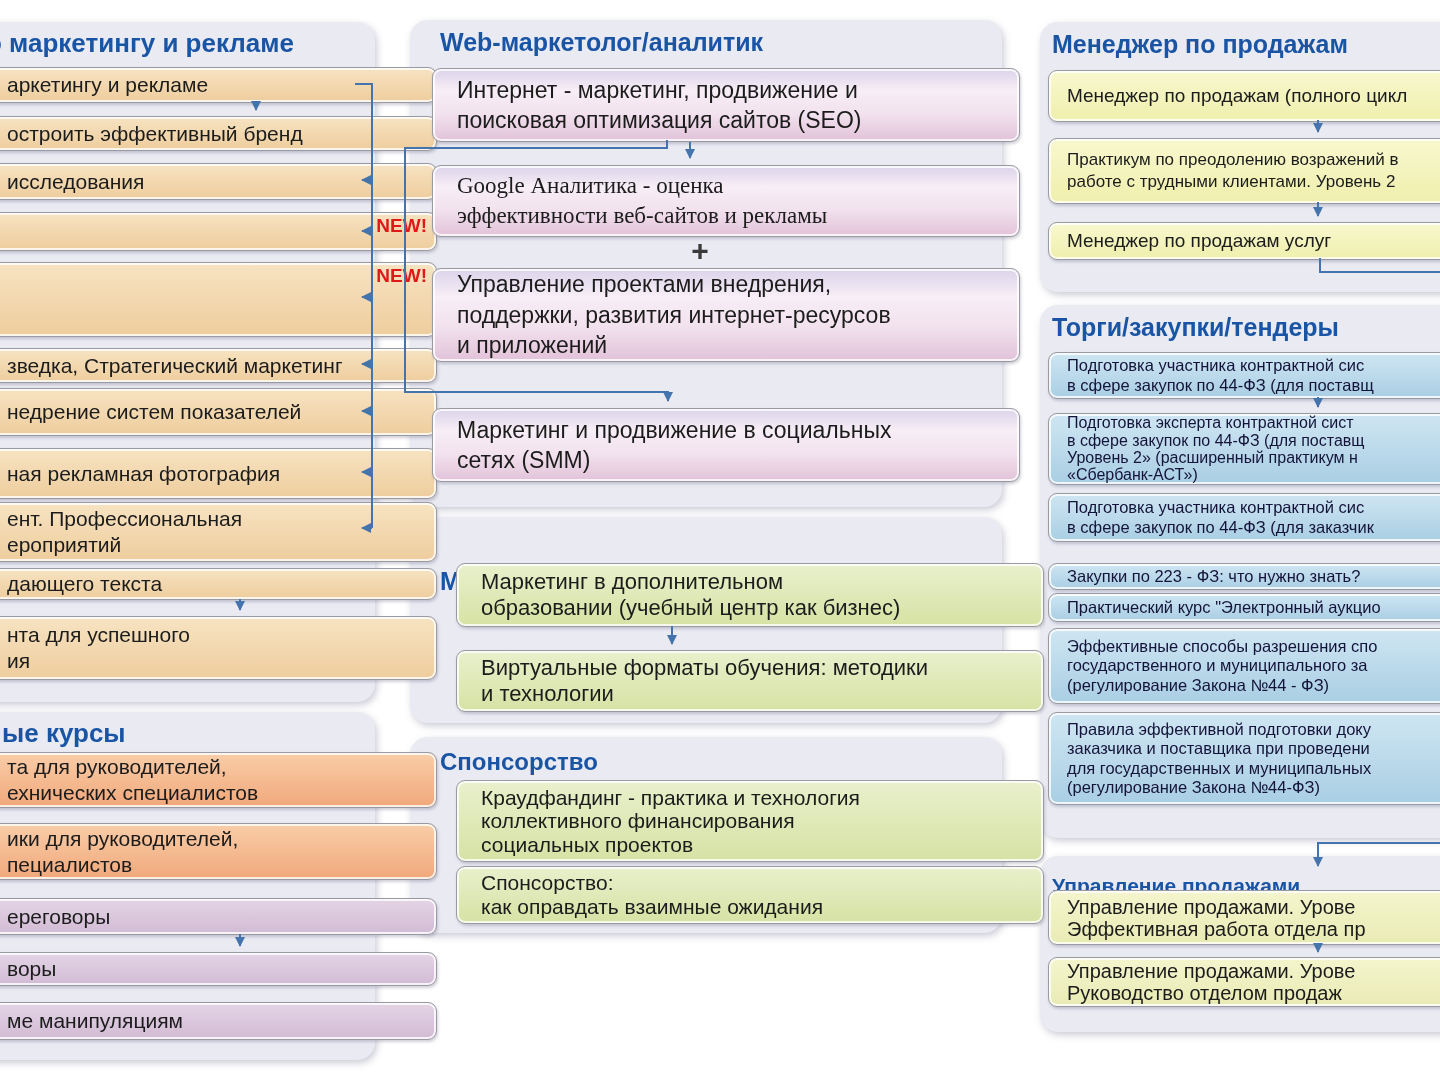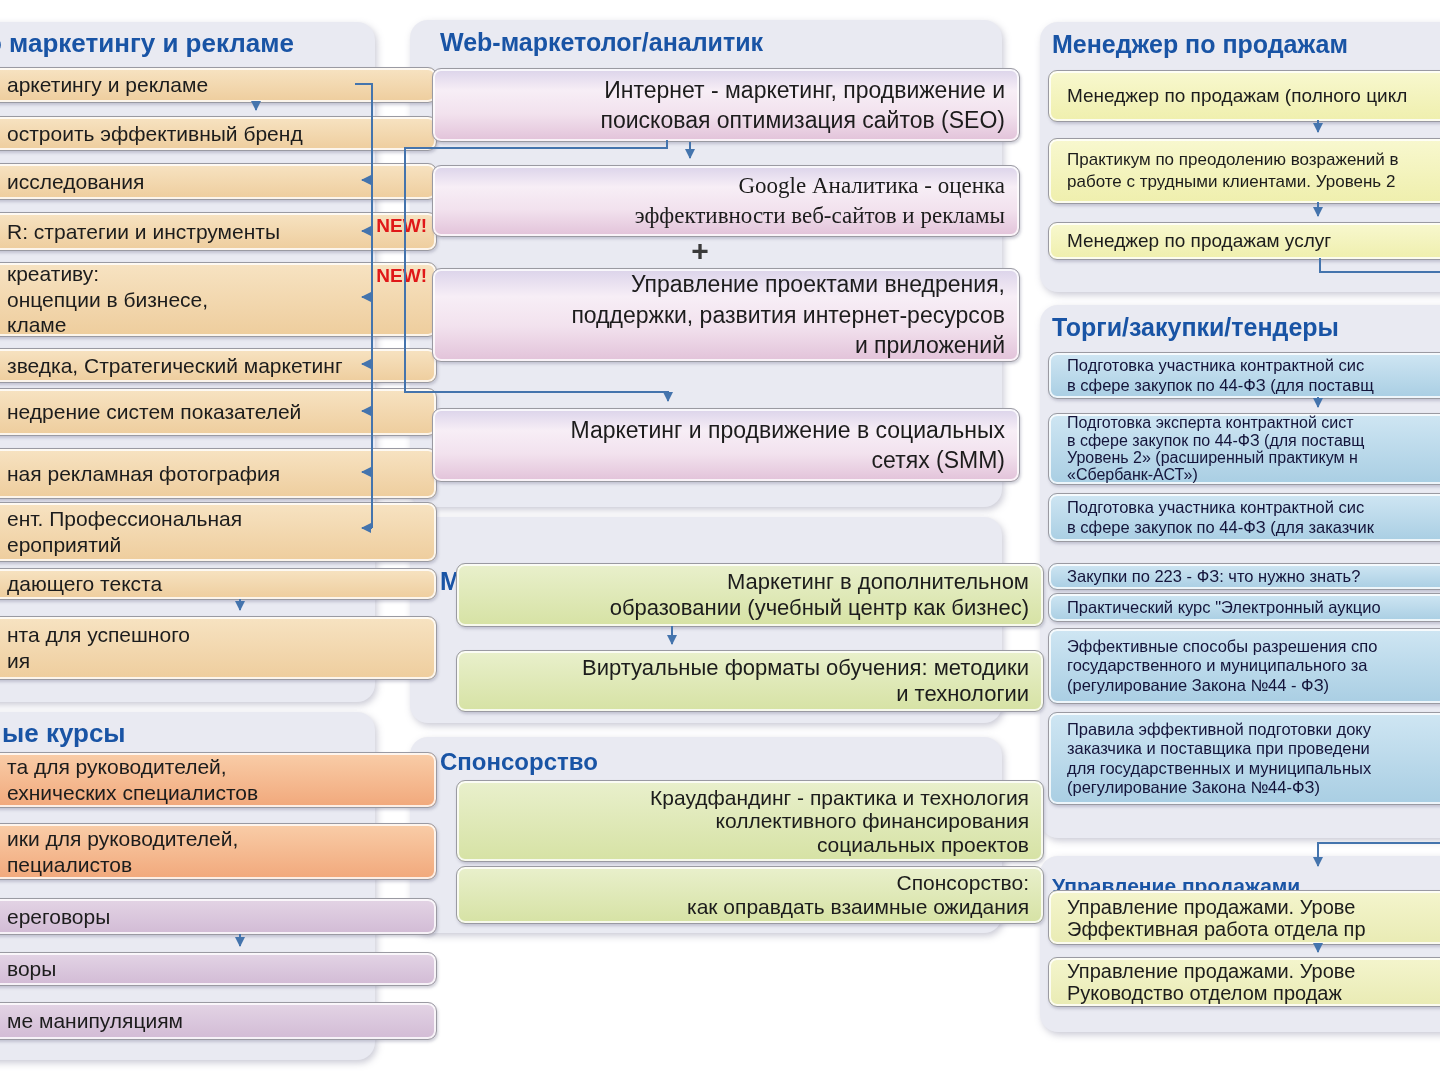--- a/index.html
+++ b/index.html
@@ -9,21 +9,21 @@
   }
   .panel{position:absolute;background:#e9eaf2;border-radius:18px;
     box-shadow:2px 3px 7px rgba(140,140,165,.45);}
   .hdr{position:absolute;font-weight:bold;color:#1954a5;white-space:nowrap;}
   .box{position:absolute;display:flex;align-items:center;
     border:1px solid #9a9aa2;border-radius:9px;color:#1c1c1c;
     box-shadow:inset 0 0 0 2px rgba(255,255,255,.8),1px 2px 3px rgba(120,120,145,.35);}
   .box span{white-space:pre-line;display:block;width:100%;}
   
   .lcol{left:-60px;width:415px;padding:0 14px 0 66px;font-size:21px;line-height:1.22;}
-  .mcol{left:432px;width:548px;padding:0 14px 0 24px;font-size:23px;line-height:1.32;text-align:right;}
+  .mcol{left:432px;width:548px;padding:0 14px 0 24px;font-size:23px;line-height:1.32;}
   .rcol{left:1048px;width:402px;padding:0 10px 0 18px;}
   
   .tan{background:linear-gradient(180deg,#f7e3c2,#eecd9d);}
   .coral{background:linear-gradient(180deg,#f9cda8,#f1a87b);}
   .purple{background:linear-gradient(180deg,#e3d4e5,#d2bbd5);}
   .pink{background:linear-gradient(180deg,#dbd3ea 0%,#f7eef6 30%,#f2e2ee 62%,#e2c2d9 100%);}
   .green{background:linear-gradient(180deg,#e9f0cc,#d6e2a4);margin-left:24px;}
   .yellow{background:linear-gradient(180deg,#f8f8cf,#efefad);}
   .blue{background:linear-gradient(180deg,#cfe6f3,#a9cee3);color:#14143a;}
   .lime{background:linear-gradient(180deg,#f4f5cd,#e9ebb4);}
@@ -65,27 +65,23 @@
 <div class="box tan lcol" style="top:67px;height:34px;">
     <span>аркетингу и рекламе</span>
   </div>
 <div class="box tan lcol" style="top:116px;height:33px;">
     <span>остроить эффективный бренд</span>
   </div>
 <div class="box tan lcol" style="top:163px;height:35px;">
     <span>исследования</span>
   </div>
 <div class="box tan lcol" style="top:212px;height:37px;">
-    <span>R: стратегии и инструменты</span>
     <b class="new">NEW!</b>
   </div>
 <div class="box tan lcol" style="top:262px;height:73px;">
-    <span>креативу:
-онцепции в бизнесе,
-кламе</span>
     <b class="new">NEW!</b>
   </div>
 <div class="box tan lcol" style="top:348px;height:33px;">
     <span>зведка, Стратегический маркетинг</span>
   </div>
 <div class="box tan lcol" style="top:388px;height:46px;">
     <span>недрение систем показателей</span>
   </div>
 <div class="box tan lcol" style="top:448px;height:49px;">
     <span>ная рекламная фотография</span>

